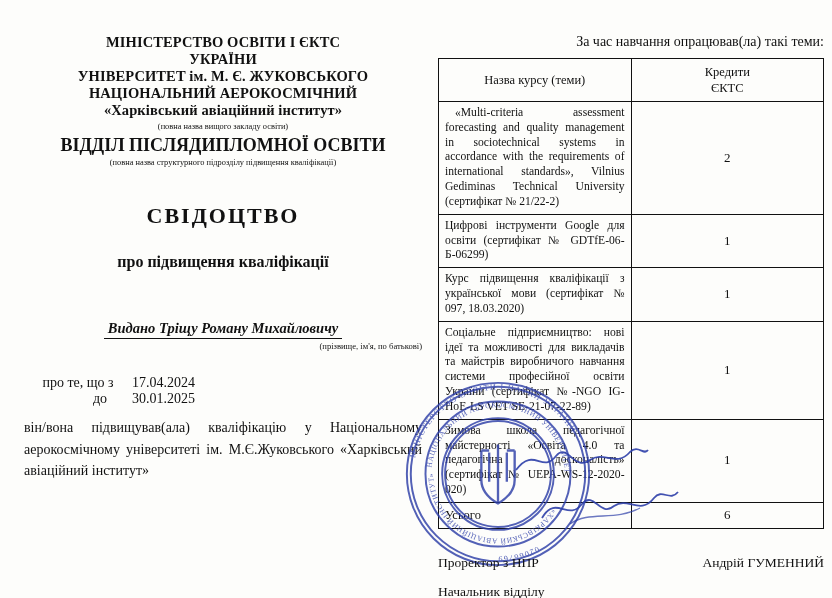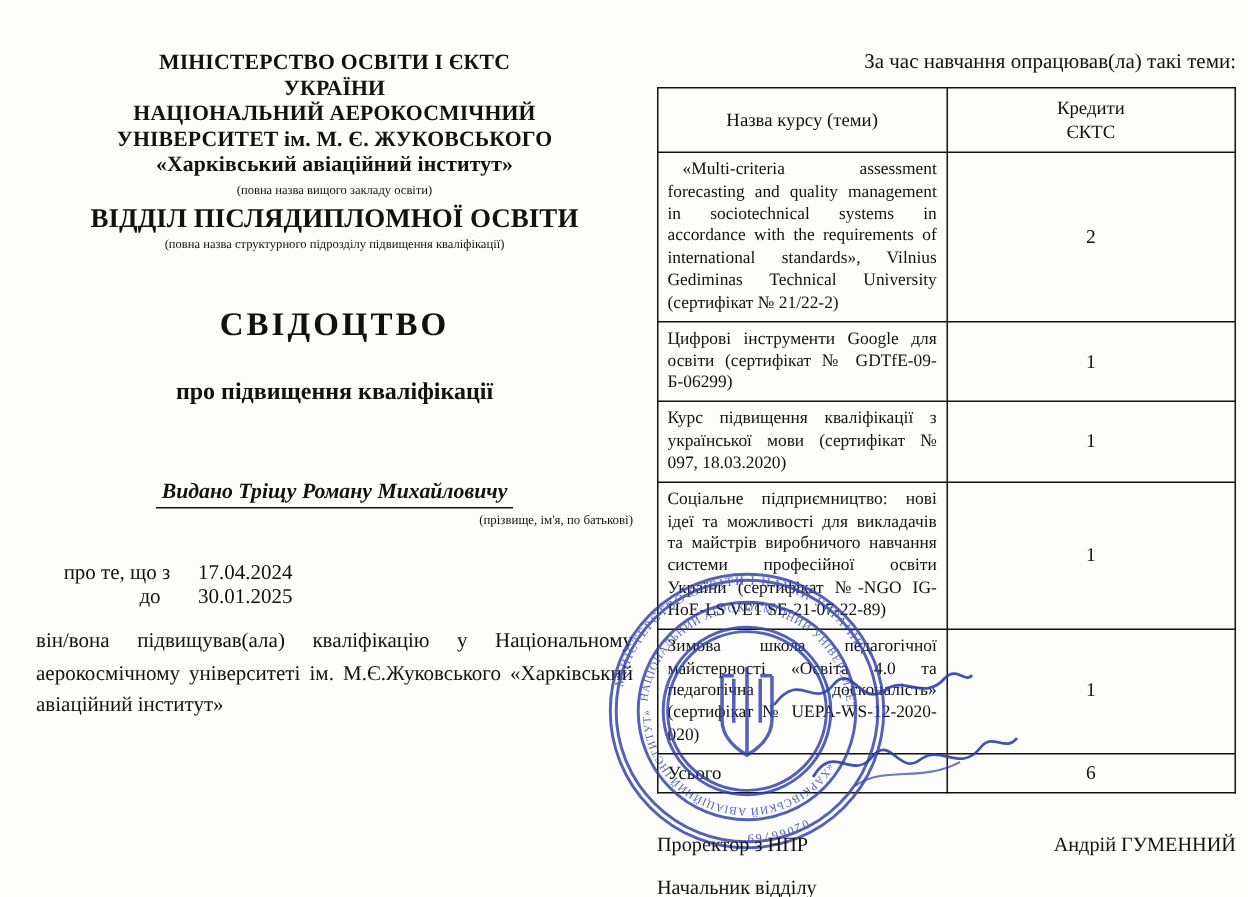--- a/index.html
+++ b/index.html
@@ -174,22 +174,22 @@
 <body>
 
 <div class="page">
   <div class="cols">
 
     <div class="left-col">
 
       <div class="ministry">
         <div>МІНІСТЕРСТВО ОСВІТИ І ЄКТС</div>
         <div>УКРАЇНИ</div>
+        <div>УНІВЕРСИТЕТ ім. М. Є. ЖУКОВСЬКОГО</div>
         <div>НАЦІОНАЛЬНИЙ АЕРОКОСМІЧНИЙ</div>
-        <div>УНІВЕРСИТЕТ ім. М. Є. ЖУКОВСЬКОГО</div>
         <div>«Харківський авіаційний інститут»</div>
         <div class="sub-note">(повна назва вищого закладу освіти)</div>
       </div>
 
       <div class="dept">ВІДДІЛ ПІСЛЯДИПЛОМНОЇ ОСВІТИ</div>
       <div class="sub-note">(повна назва структурного підрозділу підвищення кваліфікації)</div>
 
       <div class="cert-title">СВІДОЦТВО</div>
       <div class="cert-sub">про підвищення кваліфікації</div>
 
@@ -225,21 +225,21 @@
               <div>ЄКТС</div>
             </th>
           </tr>
         </thead>
         <tbody>
           <tr>
             <td class="topic ind">«Multi-criteria assessment forecasting and quality management in sociotechnical systems in accordance with the requirements of international standards», Vilnius Gediminas Technical University (сертифікат № 21/22-2)</td>
             <td class="credit">2</td>
           </tr>
           <tr>
-            <td class="topic">Цифрові інструменти Google для освіти (сертифікат № GDTfE-09-Б-06299)</td>
+            <td class="topic">Цифрові інструменти Google для освіти (сертифікат № GDTfE-06-Б-06299)</td>
             <td class="credit">1</td>
           </tr>
           <tr>
             <td class="topic">Курс підвищення кваліфікації з української мови (сертифікат № 097, 18.03.2020)</td>
             <td class="credit">1</td>
           </tr>
           <tr>
             <td class="topic">Соціальне підприємництво: нові ідеї та можливості для викладачів та майстрів виробничого навчання системи професійної освіти України (сертифікат №-NGO IG-HoE-LS VET SE-21-07-22-89)</td>
             <td class="credit">1</td>
           </tr>

